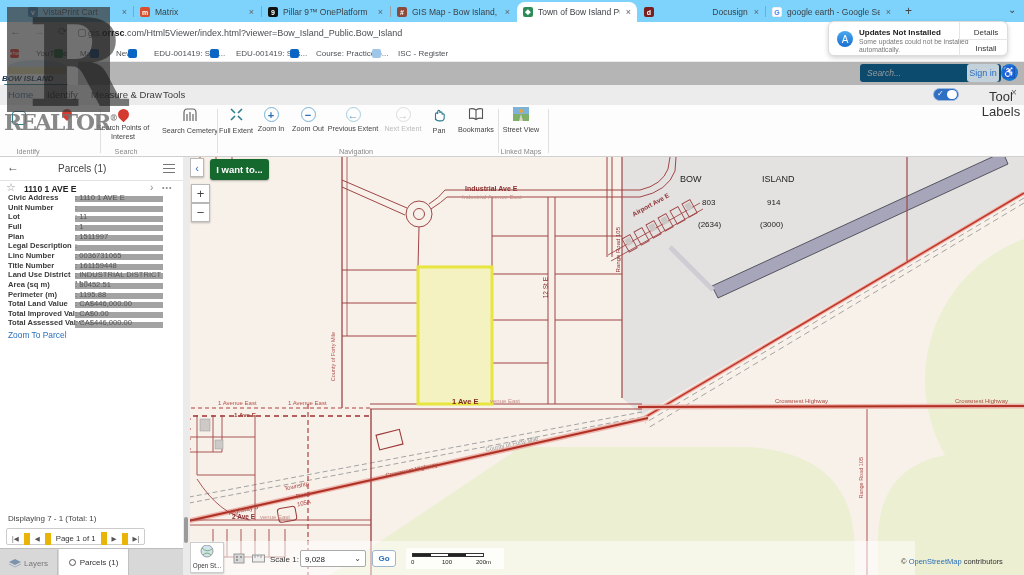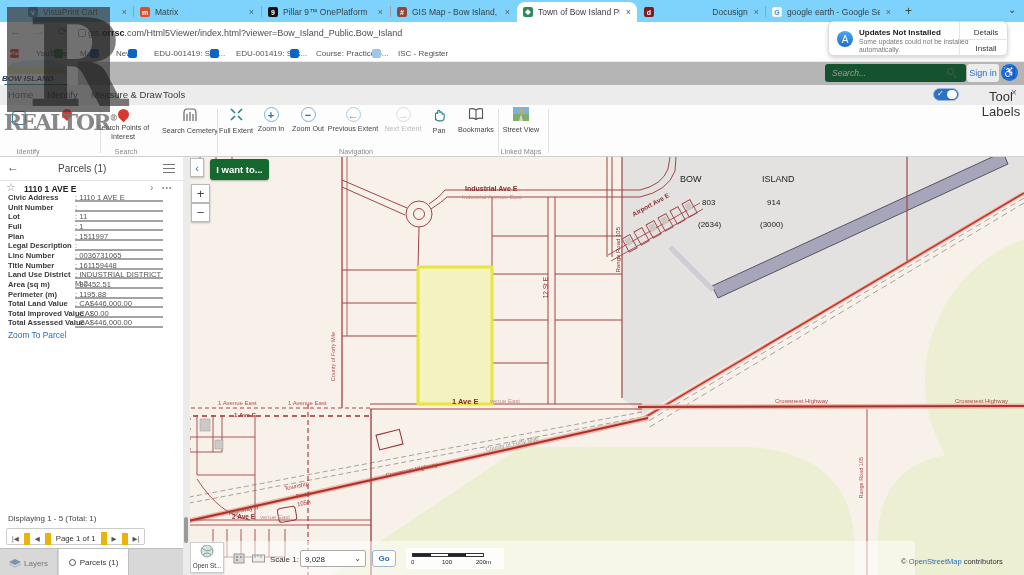--- a/index.html
+++ b/index.html
@@ -17,21 +17,21 @@
   #urlrow{left:0;top:22px;width:1024px;height:22px;background:#ffffff;}
   .navic{position:absolute;top:3px;font-size:11px;color:#808488;}
   #urltext{position:absolute;left:88px;top:6px;font-size:9px;color:#4a4e52;}
   #urltext b{color:#17181a;}
   #bookmarksrow{left:0;top:44px;width:1024px;height:18px;background:#fff;border-bottom:1px solid #ececec;}
   .bm{position:absolute;top:2px;height:14px;display:flex;align-items:center;font-size:8px;color:#4d5156;gap:13px;}
   .bm .ic{width:9px;height:9px;border-radius:2px;margin-right:4px;display:flex;align-items:center;justify-content:center;color:#fff;font-size:6px;}
   
   #appheader{left:0;top:62px;width:1024px;height:23px;background:#b5b5b6;}
   #logobox{left:0;top:58px;width:78px;height:33px;background:#fff;}
-  #searchbox{left:825px;top:64px;width:141px;height:18px;background:#14532d;border-radius:3px;}
+  #searchbox{left:860px;top:64px;width:141px;height:18px;background:#0c4a6e;border-radius:3px;}
   #searchbox .ph{position:absolute;left:7px;top:4px;font-size:8.5px;color:#9b9b9b;font-style:italic;}
   .mag{position:absolute;width:7px;height:7px;border:1.4px solid #555;border-radius:50%;}
   .mag:after{content:"";position:absolute;left:6px;top:6px;width:4px;height:1.4px;background:#555;transform:rotate(45deg);transform-origin:0 0;}
   #signin{left:967px;top:64px;width:32px;height:18px;background:rgba(255,255,255,.75);border-radius:3px;color:#2a6fc2;font-size:9px;display:flex;align-items:center;justify-content:center;}
   #acc{left:1001px;top:64px;width:17px;height:17px;border-radius:50%;background:#1577d2;color:#fff;font-size:11px;display:flex;align-items:center;justify-content:center;}
   
   #ribbontabs{left:0;top:85px;width:1024px;height:20px;background:#ececec;}
   .rtab{position:absolute;top:4px;font-size:9.5px;color:#3c3c3c;}
   .rtab.active{color:#2b5f8f;}
   #ribbon{left:0;top:105px;width:1024px;height:52px;background:#fdfdfd;border-bottom:1px solid #d0d0d0;}
@@ -42,21 +42,21 @@
   .circ{width:15px;height:15px;border:1.3px solid #7ab2d6;border-radius:50%;margin:0 auto;display:flex;align-items:center;justify-content:center;color:#2a6fb0;font-size:11px;font-weight:bold;}
   
   #toollabels{left:933px;top:88px;width:26px;height:13px;border-radius:7px;background:#2f6fc4;border:1px solid #9cb7dc;}
   #toollabels .knob{position:absolute;right:1px;top:1px;width:10px;height:9px;background:#fff;border-radius:5px;}
   #toollabels .chk{position:absolute;left:3px;top:0px;color:#fff;font-size:8px;}
   
   #panel{left:0;top:157px;width:183px;height:418px;background:#fff;}
   #panelheader{left:0;top:157px;width:183px;height:24px;border-bottom:1px solid #e3e3e3;background:#fff;}
   .fieldrow{position:absolute;left:0;width:183px;height:9.65px;font-size:7.6px;color:#333;}
   .fieldrow .lb{position:absolute;left:8px;top:0;font-weight:bold;color:#3a3a3a;}
-  .fieldrow .vl{position:absolute;left:75px;top:0;right:20px;border-bottom:2px solid #a3a3a3;color:#555;height:9.3px;}
+  .fieldrow .vl{position:absolute;left:75px;top:0;right:20px;border-bottom:6px solid #a3a3a3;color:#555;height:9.3px;}
   .pgbtn{display:inline-block;border-right:6px solid #eab308;padding:2px 5px;color:#555;font-size:6.5px;vertical-align:middle;}
   #paneltabs{left:0;top:548px;width:183px;height:27px;background:#d8d8d8;border-top:1px solid #bdbdbd;}
   
   #map{left:190px;top:157px;width:834px;height:418px;background:#f7f1ea;overflow:hidden;}
   #divider{left:183px;top:157px;width:7px;height:418px;background:#ebebeb;}
   .maplbl{position:absolute;white-space:nowrap;}
   .mapbtn{position:absolute;background:#fff;border:1px solid #b9b9b9;box-shadow:0 1px 2px rgba(0,0,0,.25);color:#444;display:flex;align-items:center;justify-content:center;}
   
   #wmbox{left:7px;top:7px;width:103px;height:105px;background:rgba(58,58,58,.72);z-index:50;}
   #wmbox .R{position:absolute;left:20px;top:-16px;font-family:"DejaVu Serif",serif;font-weight:bold;font-size:122px;color:rgba(20,20,20,.55);}
@@ -321,21 +321,21 @@
     <div class="fieldrow" style="top: 308.8px;">
       <span class="lb">Total Improved Value</span>
       <span class="vl">: CA$0.00</span>
     </div>
     <div class="fieldrow" style="top: 318.45px;">
       <span class="lb">Total Assessed Value</span>
       <span class="vl">: CA$446,000.00</span>
     </div>
   </div>
 <div class="abs" style="left:8px;top:330px;font-size:8.4px;color:#2a6ebb;">Zoom To Parcel</div>
-<div class="abs" style="left:8px;top:514px;font-size:8px;color:#444;">Displaying 1 - 5 (Total: 1)</div>
+<div class="abs" style="left:8px;top:514px;font-size:8px;color:#444;">Displaying 7 - 1 (Total: 1)</div>
 <div class="abs" style="left:6px;top:528px;height:17px;border:1px solid #ccc;background:#fff;border-radius:2px;white-space:nowrap;">
   <span class="pgbtn">|◀</span><span class="pgbtn">◀</span><span class="pgbtn" style="font-size:7.8px;color:#333;">Page 1 of 1</span><span class="pgbtn">▶</span><span class="pgbtn" style="border-right:none;">▶|</span>
 </div>
 <div class="abs" id="paneltabs">
   <div class="abs" style="left:0;top:1px;width:58px;height:26px;display:flex;align-items:center;justify-content:center;color:#777;font-size:8px;border-right:1px solid #c0c0c0;">
     <svg width="12" height="9" style="margin-right:3px;">
         <path d="M6 0 L12 3 L6 6 L0 3 Z" fill="#7d93ab"></path>
         <path d="M0 5 L6 8 L12 5" stroke="#9fb0c0" fill="none"></path>
       </svg>
     <span>Layers</span>

